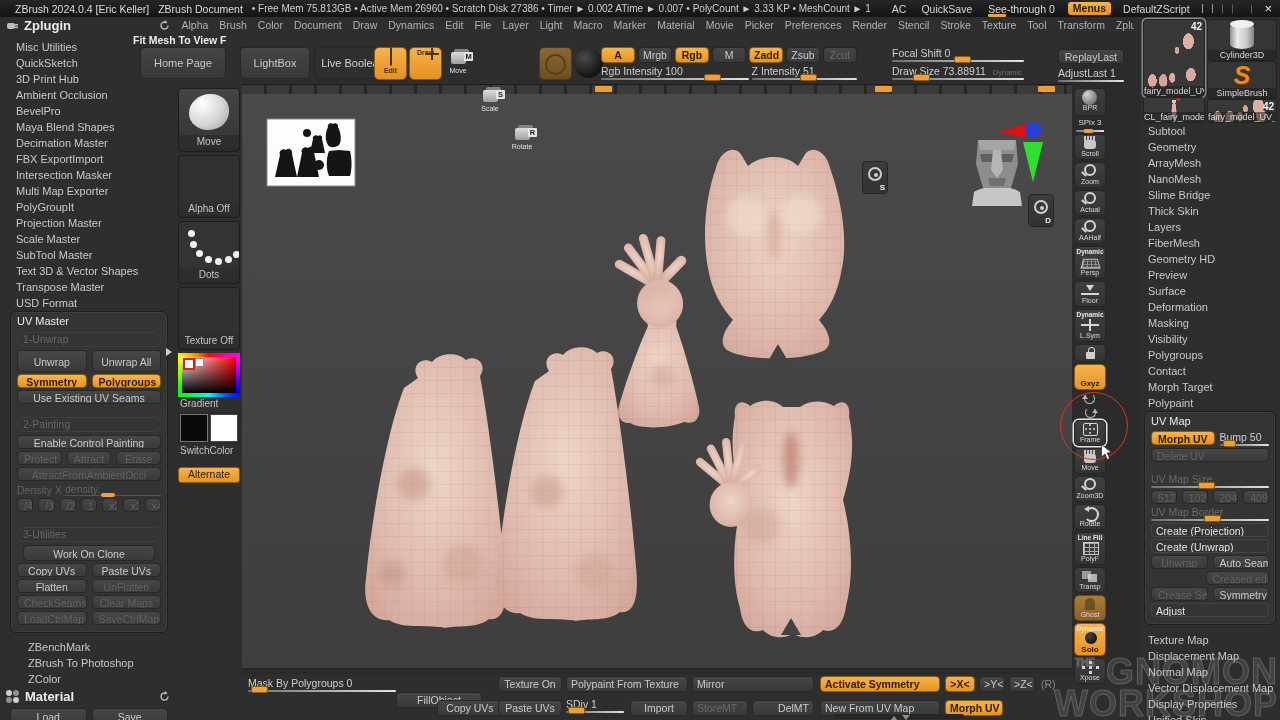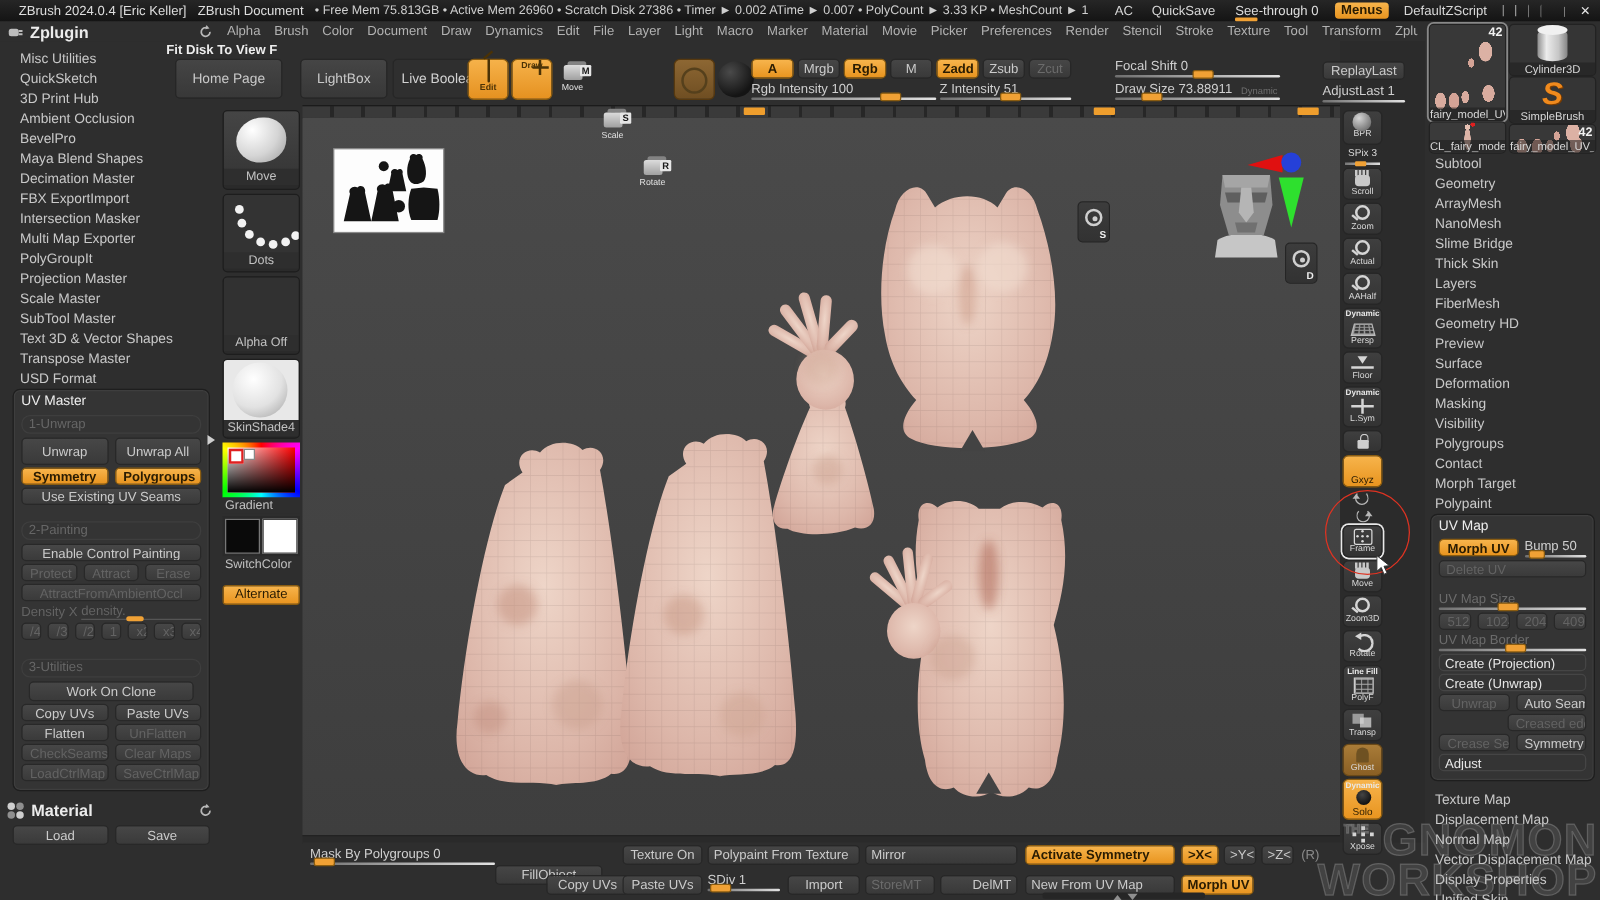--- a/index.html
+++ b/index.html
@@ -123,21 +123,21 @@
   
   #gutter{left:1072px;top:33px;width:68px;height:687px;background:#2b2b2b}
   #rightshelf{left:1074px;top:88px;width:32px;display:flex;flex-direction:column;gap:2px;z-index:20}
   .shbtn{background:linear-gradient(#3f3f3f,#333);border:1px solid #262626;border-radius:5px;
          text-align:center;padding:1px 0;position:relative}
   .shbtn .tag{display:block;font-size:6.5px;font-weight:bold;color:#e8e8e8;height:7px;line-height:7px}
   .shbtn .tag:empty{display:none}
   .shbtn .lbl{display:block;font-size:7px;color:#dadada;height:8px;line-height:8px}
   .shbtn .lbl:empty{display:none}
   .shbtn.on{background:linear-gradient(#f7b44c,#e8941f);border-color:#8a5c10}
-  .shbtn.on .lbl{color:#2a1c02;font-weight:normal;font-size:8px}
+  .shbtn.on .lbl{color:#2a1c02;font-weight:bold;font-size:8px}
   .shbtn.half{background:linear-gradient(#a97c38,#8a5f24);border-color:#6b4a18}
   .shbtn.sel{box-shadow:0 0 0 1.5px #e8e8e8}
   .i{display:block;width:24px;height:13px;position:relative;margin:1px auto 0}
   .i:before,.i:after{content:"";position:absolute}
   .i-sphere:before{left:4px;top:-1px;width:15px;height:15px;border-radius:50%;
                    background:radial-gradient(circle at 35% 30%,#d5d5d5,#555)}
   .i-hand:before{left:6px;top:3px;width:12px;height:9px;border-radius:3px;background:#c9c9c9}
   .i-hand:after{left:6px;top:-1px;width:2px;height:5px;background:#c9c9c9;box-shadow:3px 0 #c9c9c9,6px 0 #c9c9c9,9px 0 #c9c9c9}
   .i-mag:before{left:6px;top:-1px;width:8px;height:8px;border:2px solid #d5d5d5;border-radius:50%}
   .i-mag:after{left:3px;top:8px;width:6px;height:2px;background:#d5d5d5;transform:rotate(40deg)}
@@ -293,21 +293,21 @@
     <span class="menu-item">Render</span>
     <span class="menu-item">Stencil</span>
     <span class="menu-item">Stroke</span>
     <span class="menu-item">Texture</span>
     <span class="menu-item">Tool</span>
     <span class="menu-item">Transform</span>
     <span class="menu-item">Zplugin</span>
   </nav>
 
 <div class="abs" id="topshelf">
-  <div class="abs" id="hint">Fit Disk To View F</div>
+  <div class="abs" id="hint">Fit Mesh To View F</div>
   <div class="abs tbtn" style="left:140px;top:14px;width:86px">Home Page</div>
   <div class="abs tbtn" style="left:240px;top:14px;width:70px">LightBox</div>
   <div class="abs panelbtn" style="left:314px;top:14px;width:78px">Live Boolean</div>
   <div class="abs obtn" style="left:374px;top:14px">
     <span class="edit-glyph"></span>
     <div class="lb">Edit</div>
   </div>
   <div class="abs obtn" style="left:409px;top:14px">
     <span class="draw-glyph"></span>
     <div class="lb">Draw</div>
@@ -462,20 +462,26 @@
     <div class="row">
       <button class="bbtn dim">CheckSeams</button>
       <button class="bbtn dim">Clear Maps</button>
     </div>
     <div class="row">
       <button class="bbtn dim">LoadCtrlMap</button>
       <button class="bbtn dim">SaveCtrlMap</button>
     </div>
   </div>
   <div style="height:6px"></div>
+  <div class="plist">
+
+  <div class="pitem" style="padding-left:28px">ZBenchMark</div>
+      <div class="pitem" style="padding-left:28px">ZBrush To Photoshop</div>
+      <div class="pitem" style="padding-left:28px">ZColor</div>
+    </div>
   <div class="hdr" style="padding:2px 6px 0;gap:6px">
     <span style="display:grid;grid-template-columns:6px 6px;gap:1px">
       <i style="width:6px;height:6px;border-radius:50%;background:#cfcfcf"></i>
         <i style="width:6px;height:6px;border-radius:50%;background:#8f8f8f"></i>
       <i style="width:6px;height:6px;border-radius:50%;background:#8f8f8f"></i>
         <i style="width:6px;height:6px;border-radius:50%;background:#cfcfcf"></i>
     </span>
     <span>Material</span>
     <span class="sp" style="flex:1"></span>
     <svg width="11" height="11">
@@ -494,34 +500,32 @@
 <div class="abs tinyarrow"></div>
 
 <div class="abs" id="leftshelf">
   <div class="lsbox" style="height:62px">
     <div class="area">
         <i class="moveblob"></i>
       </div>
     <div class="lab">Move</div>
   </div>
   <div class="lsbox" style="height:61px">
+    <div class="offarea"></div>
+    <div class="lab">Alpha Off</div>
+  </div>
+  <div class="lsbox" style="height:61px">
     <div class="dotsarea">
         <i class="dot7"></i>
       </div>
     <div class="lab">Dots</div>
   </div>
   <div class="lsbox" style="height:61px">
     <div class="offarea"></div>
-    <div class="lab">Alpha Off</div>
-  </div>
-  <div class="lsbox" style="height:62px">
-    <div class="area" style="height:48px;background:#e8e8e8">
-        <i class="sphere"></i>
-      </div>
-    <div class="lab">SkinShade4</div>
+    <div class="lab">Texture Off</div>
   </div>
   <div>
     <div class="pickwrap">
         <div class="pickin">
           <i class="sw1"></i>
           <i class="sw2"></i>
         </div>
       </div>
     <div class="leftlab">Gradient</div>
   </div>

